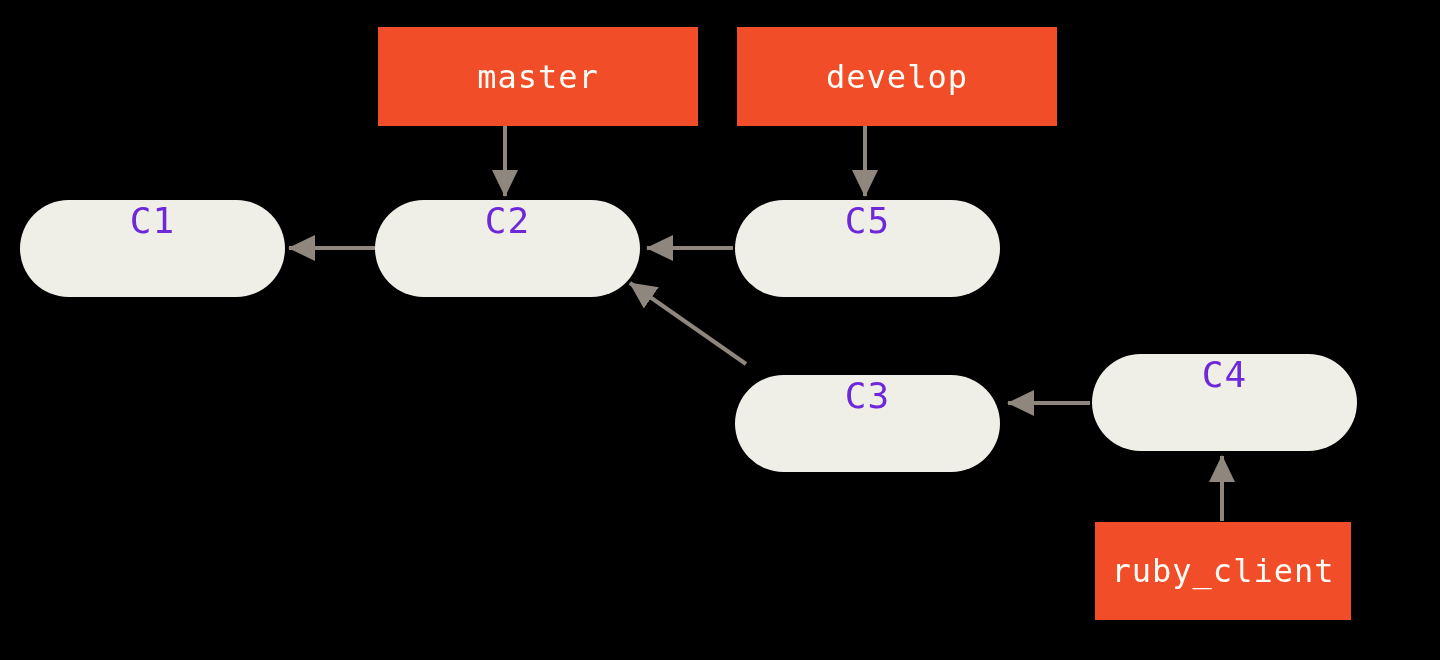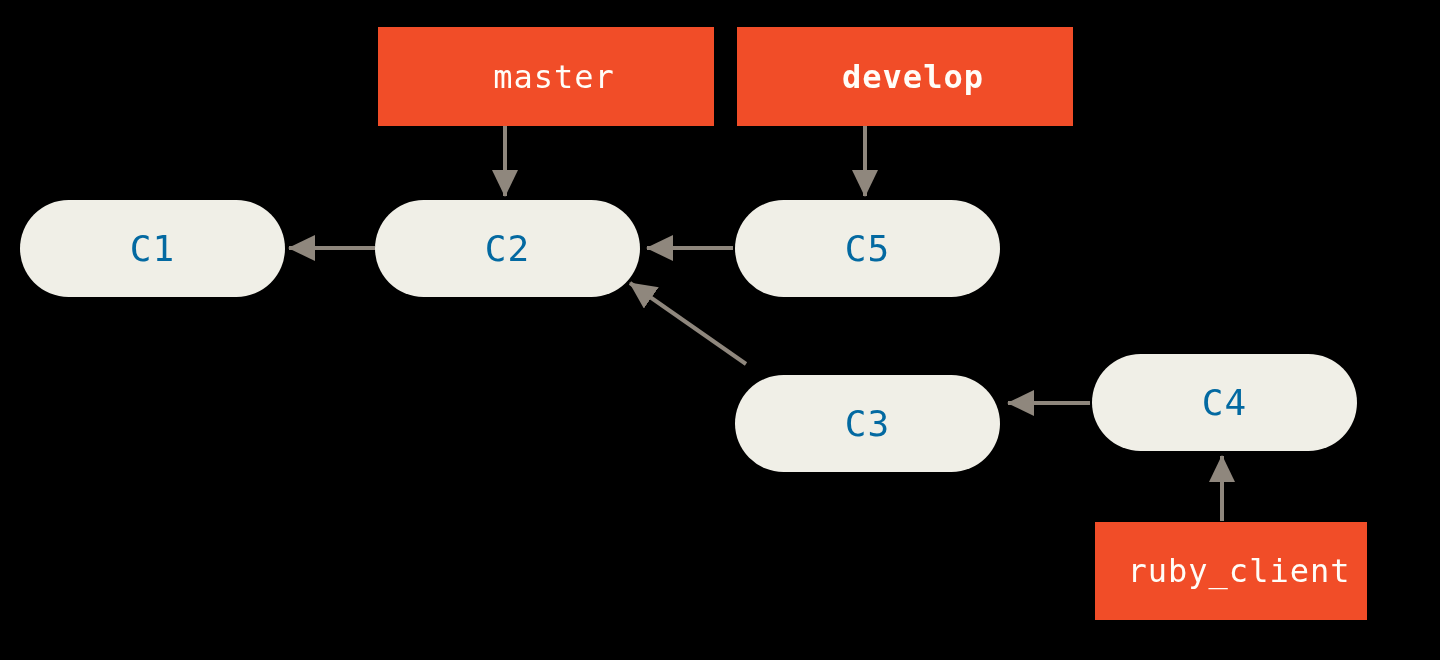--- a/index.html
+++ b/index.html
@@ -28,32 +28,30 @@
   }
   .branch-box {
     position: absolute;
     background: #F14D28;
     color: #FFFDF8;
     font-size: 32px;
     display: flex;
     align-items: center;
     justify-content: center;
     letter-spacing: 1px;
-    padding-left: 16px;
   }
   .commit-pill {
     position: absolute;
     width: 265px;
     height: 97px;
     background: #F0EFE7;
     border-radius: 48.5px;
-    color: #0369a1;
+    color: #6d28d9;
     font-size: 36px;
     display: flex;
-    align-items: center;
     justify-content: center;
     letter-spacing: 1px;
   }
 </style>
 </head>
 <body>
 
 <div class="canvas">
 
   <svg class="arrow-layer" viewBox="0 0 1440 660" xmlns="http://www.w3.org/2000/svg">
@@ -68,21 +66,21 @@
     <path class="edge" d="M733,248 L647,248" marker-end="url(#ah)"></path>
     <path class="edge" d="M746,364 L630,283" marker-end="url(#ah)"></path>
     <path class="edge" d="M1090,403 L1008,403" marker-end="url(#ah)"></path>
     <path class="edge" d="M1222,521 L1222,456" marker-end="url(#ah)"></path>
   </svg>
 
   <div class="branch-box" style="left:378px; top:27px; width:320px; height:99px;">
     <span>master</span>
   </div>
 
-  <div class="branch-box" style="left:737px; top:27px; width:320px; height:99px;font-weight:bold;">
+  <div class="branch-box" style="left:737px; top:27px; width:320px; height:99px;">
     <span>develop</span>
   </div>
 
   <div class="branch-box" style="left:1095px; top:522px; width:256px; height:98px;">
     <span>ruby_client</span>
   </div>
 
   <div class="commit-pill" style="left:20px; top:200px;">
     <span>C1</span>
   </div>

